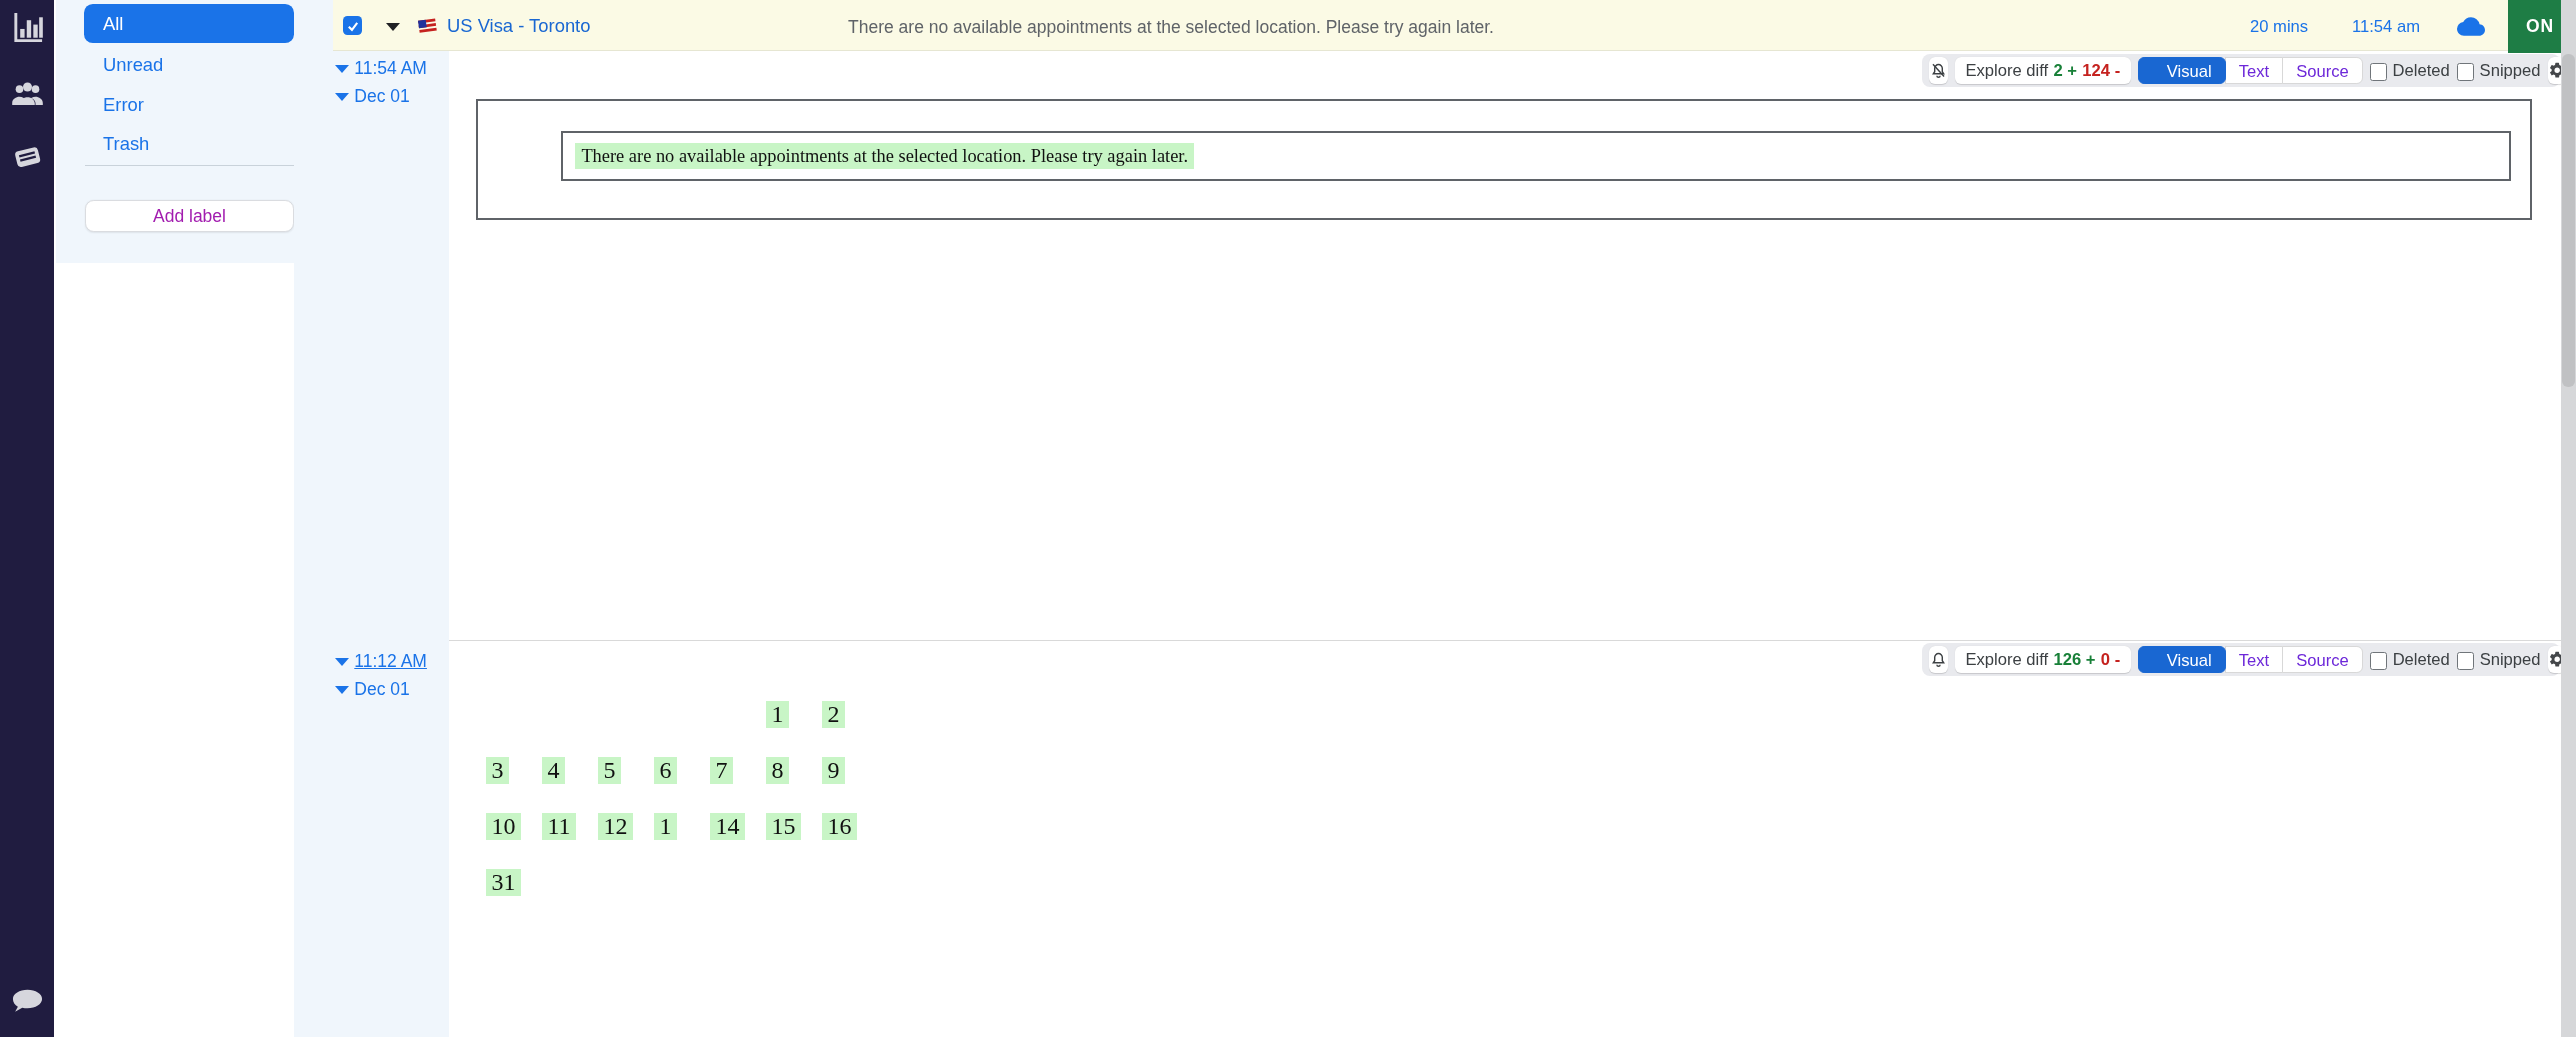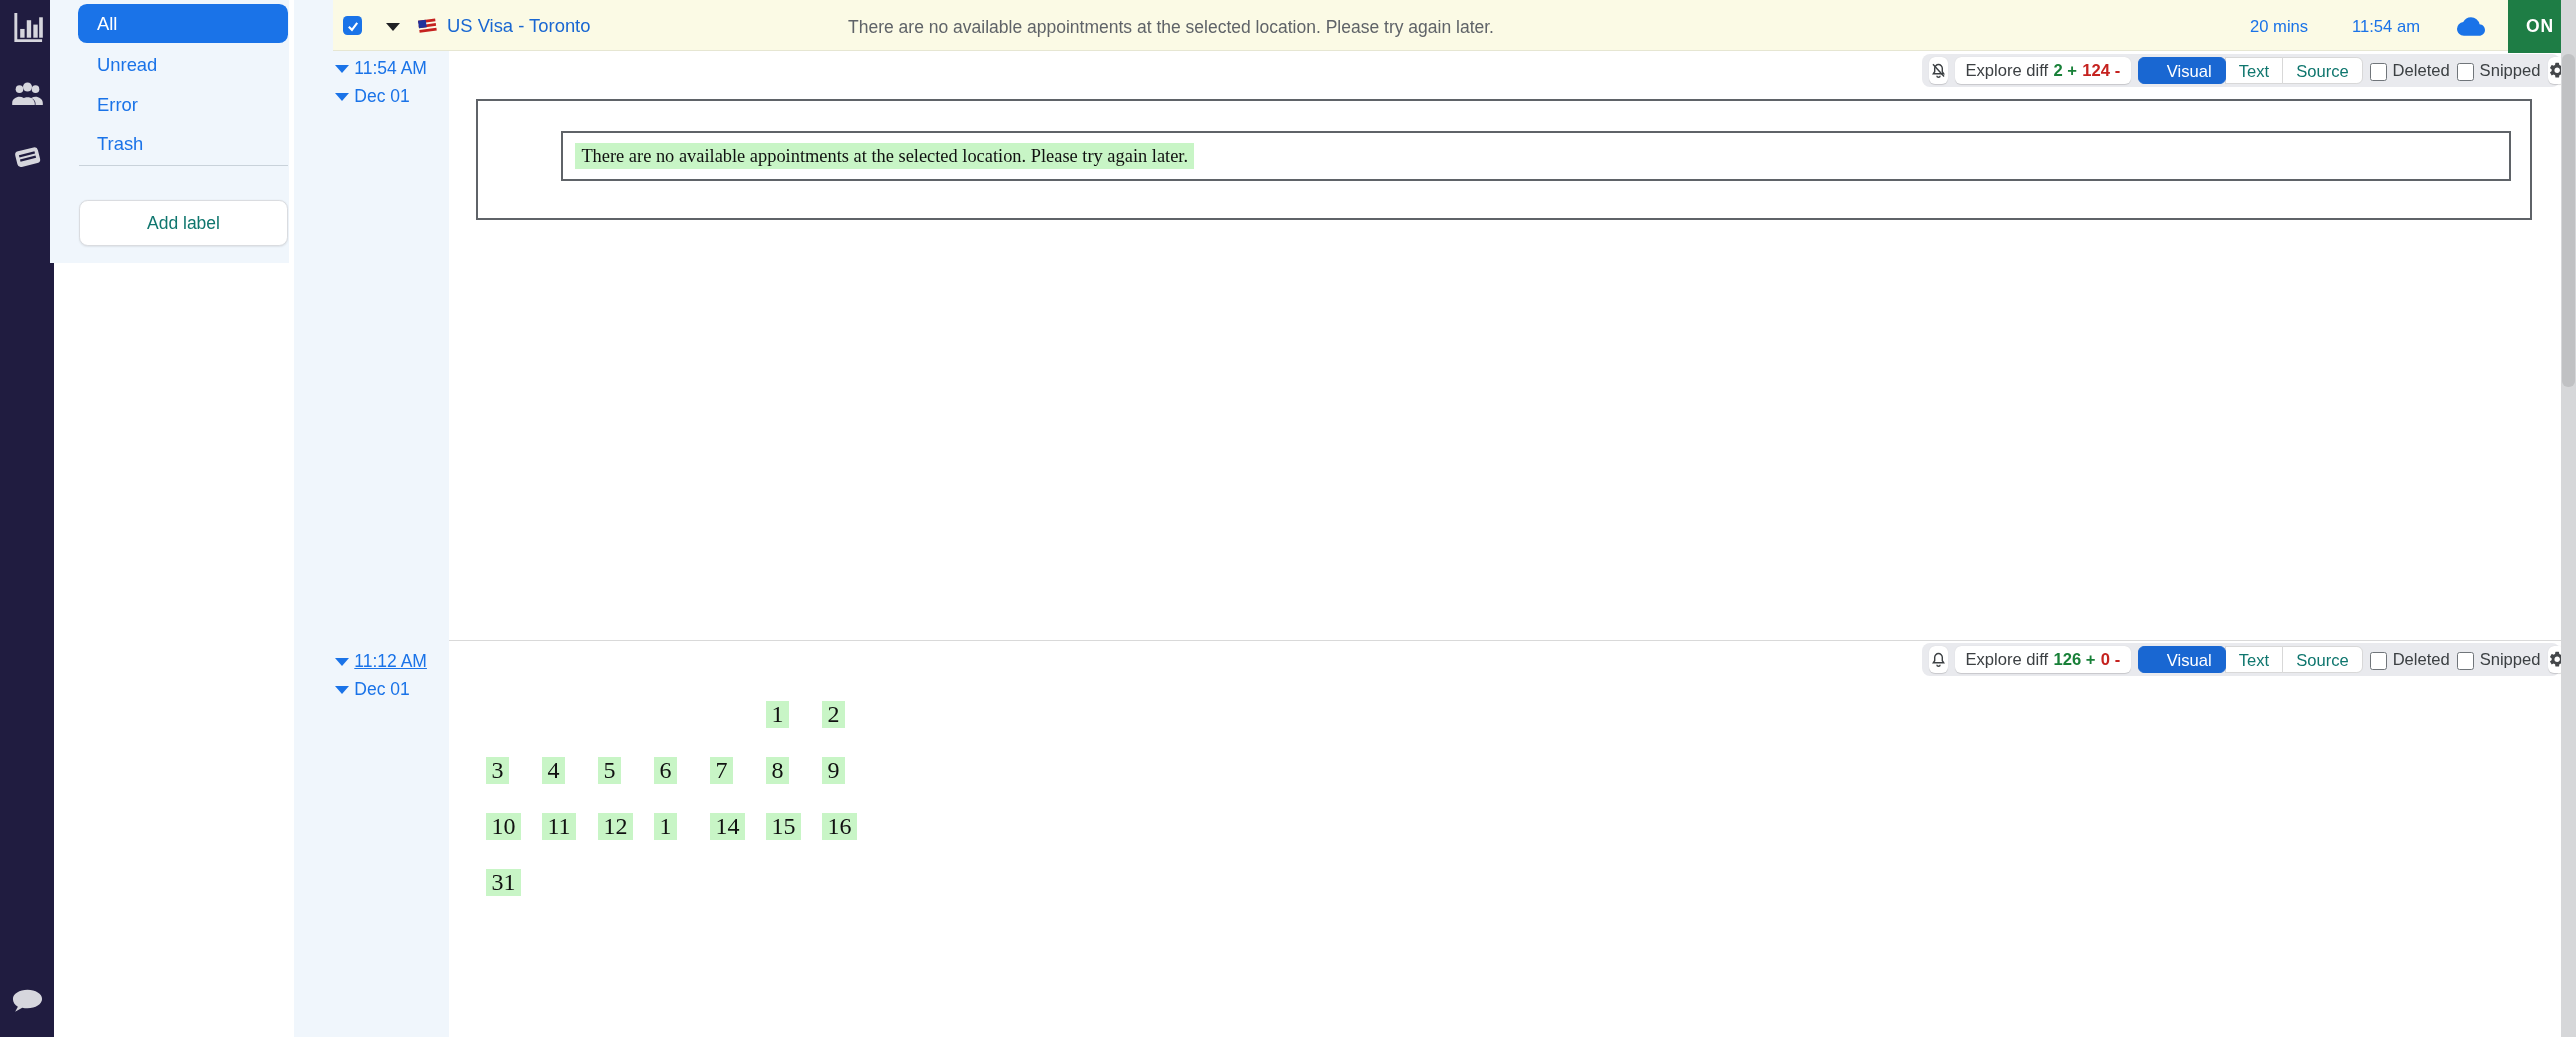--- a/index.html
+++ b/index.html
@@ -17,27 +17,27 @@
   html,body{margin:0;padding:0;background:#fff;}
   .app{position:relative;width:2576px;height:1037px;overflow:hidden;background:#fff;
        font-family:"Liberation Sans",sans-serif;color:#3c4043;}
 
   
   .nav-rail{position:absolute;left:0;top:0;width:54px;height:1037px;background:var(--sidebar-navy);}
   .rail-icon{position:absolute;left:8.8px;width:37px;height:37px;display:flex;align-items:center;justify-content:center;cursor:pointer;}
   .rail-icon svg{width:35px;height:35px;}
 
   
-  .labels-panel{position:absolute;left:50px;top:0;width:239px;height:263px;background:var(--panel-tint);}
+  .labels-panel{position:absolute;left:56px;top:0;width:239px;height:263px;background:var(--panel-tint);}
   .label-pill{position:absolute;left:28px;top:4.4px;width:210px;height:39px;border-radius:8.8px;
               background:var(--accent-blue);color:#fff;font-size:18.4px;line-height:39px;padding-left:19px;cursor:pointer;}
   .label-link{position:absolute;left:47px;font-size:18.4px;color:var(--accent-blue);cursor:pointer;}
   .label-divider{position:absolute;left:29px;top:165px;width:209px;height:0.9px;background:#c9d2da;}
-  .add-label-btn{position:absolute;left:29px;top:200px;width:209px;height:46px;background:#fff;
-                 border:0.9px solid #dadce0;border-radius:8.8px;font-size:17.5px;color:#0f766e;
+  .add-label-btn{position:absolute;left:29px;top:200px;width:209px;height:32px;background:#fff;
+                 border:0.9px solid #dadce0;border-radius:8.8px;font-size:17.5px;color:#a21caf;
                  display:flex;align-items:center;justify-content:center;cursor:pointer;box-shadow:0 0.9px 1.8px rgba(0,0,0,.08);}
 
   
   .timeline-col{position:absolute;left:294px;top:0;width:155px;height:1037px;background:var(--panel-tint);}
   .tl-entry{position:absolute;left:335px;display:flex;align-items:center;gap:5.3px;font-size:17.5px;color:var(--accent-blue);cursor:pointer;}
   .tri-down{width:0;height:0;border-left:7px solid transparent;border-right:7px solid transparent;border-top:8px solid var(--accent-blue);}
 
   
   .header-row{position:absolute;left:333px;top:0;width:2243px;height:51px;background:var(--header-yellow);
               border-bottom:0.9px solid #e6e6d2;}
@@ -58,21 +58,21 @@
   .toolbar{position:absolute;left:1922px;width:638px;height:33px;background:#e9eaee;border-radius:8px;
            display:flex;align-items:center;gap:7px;padding:0 7px;}
   .tb-btn{height:27px;background:#fff;border-radius:6.1px;display:flex;align-items:center;justify-content:flex-start;
           box-shadow:0 0.9px 0.9px rgba(0,0,0,.15);cursor:pointer;color:#3c4043;font-size:16.6px;}
   .tb-icon-btn{width:30px;}
   .tb-explore{padding:0 10.5px;white-space:nowrap;gap:5.3px;}
   .diff-added{color:var(--diff-added-green);font-weight:bold;}
   .diff-removed{color:var(--diff-removed-red);font-weight:bold;}
   .seg{display:flex;align-items:center;}
   .seg-tab{height:27px;line-height:27px;padding:0 13px;background:#fff;border:0.9px solid #d8d8d8;font-size:16.6px;
-           color:#0f766e;cursor:pointer;margin-left:-0.9px;white-space:nowrap;}
+           color:#6d28d9;cursor:pointer;margin-left:-0.9px;white-space:nowrap;}
   .seg-tab.first{border-radius:6.1px 0 0 6.1px;margin-left:0;padding-left:28px;}
   .seg-tab.last{border-radius:0 6.1px 6.1px 0;}
   .seg-tab.active{background:var(--selected-tab-blue);border-color:var(--selected-tab-blue);color:#fff;border-radius:6.1px;z-index:1;}
   .cb-group{display:flex;align-items:flex-end;gap:5.3px;cursor:pointer;}
   .cb-box{width:17.5px;height:17.5px;background:#fff;border:1.8px solid #70757a;border-radius:2.6px;cursor:pointer;}
   .cb-label{font-size:16.6px;color:#3c4043;}
   .toolbar svg.glyph{display:block;}
 
   
   .outer-box{position:absolute;left:476px;top:99px;width:2056px;height:121px;border:2.6px solid #5f6368;background:#fff;}

